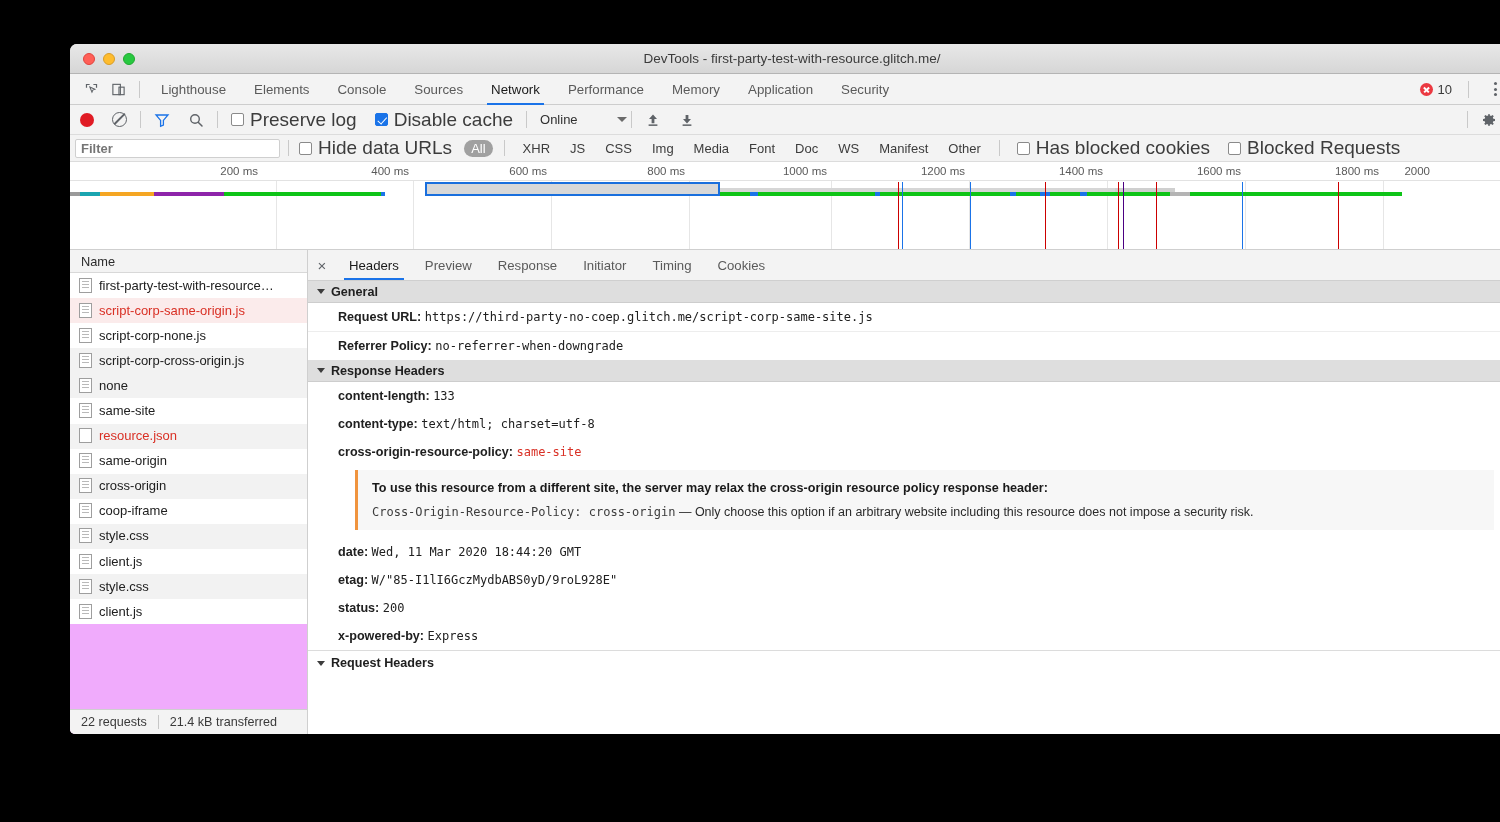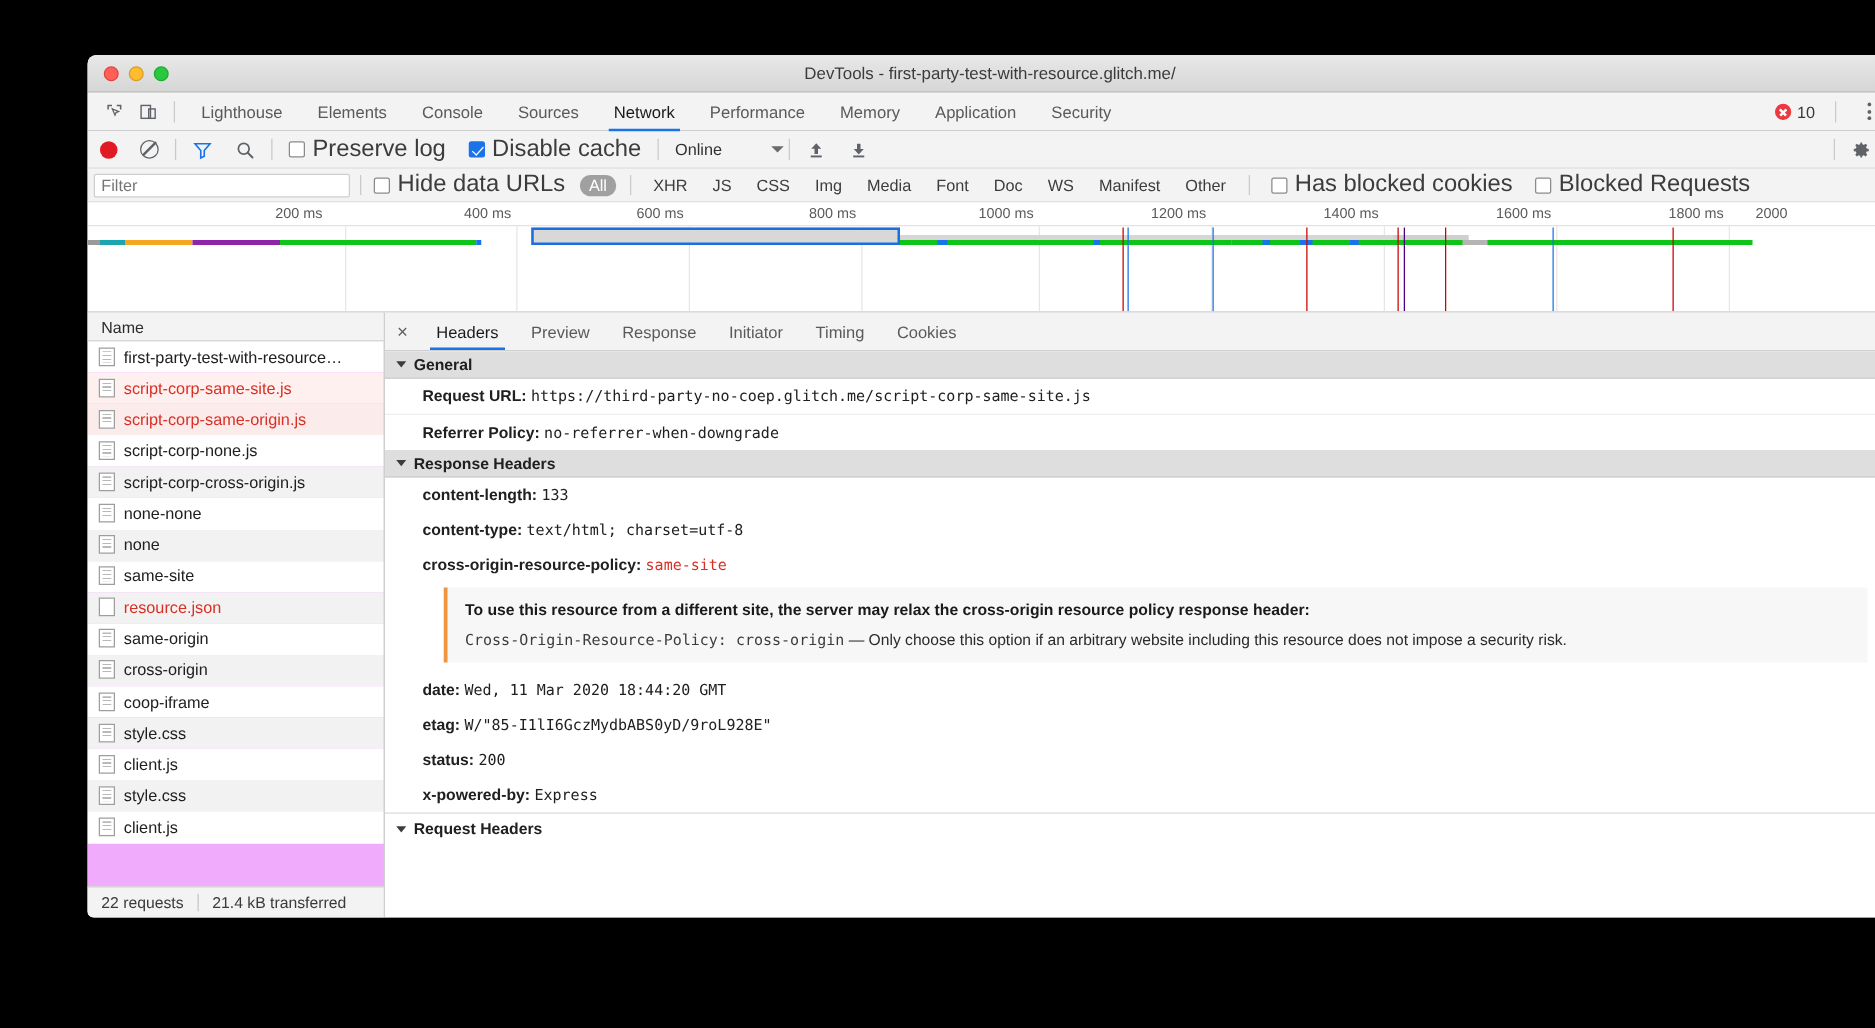--- a/index.html
+++ b/index.html
@@ -202,20 +202,21 @@
     width: 205px; height: 19px;
     margin-left: 5px;
     background: #fff;
     border: 1px solid #cfcfcf;
     border-radius: 2px;
     font-size: 13px;
     color: #9a9a9a;
     padding: 0 5px;
     line-height: 17px;
     font-family: "Liberation Sans", sans-serif;
+    font-weight: bold;
   }
   #filter-row .vsep2 { width:1px; height:16px; background:#c9c9c9; margin:0 8px; }
   .type-pill {
     font-size: 13px;
     color: #3c3c3c;
     padding: 1px 7px;
     border-radius: 9px;
     margin: 0 3px;
     white-space: nowrap;
   }
@@ -628,39 +629,31 @@
 
     <div id="split">
 
       <div id="req-panel">
         <div id="req-head">Name</div>
         <div id="req-list">
           <div class="req-row odd">
               <span class="doc-icon lined"></span>
               <span class="nm">first-party-test-with-resource…</span>
             </div>
-          <div class="req-row err">
-              <span class="doc-icon lined"></span>
-              <span class="nm red">script-corp-same-site.js</span>
-            </div>
           <div class="req-row err even">
               <span class="doc-icon lined"></span>
               <span class="nm red">script-corp-same-origin.js</span>
             </div>
           <div class="req-row odd">
               <span class="doc-icon lined"></span>
               <span class="nm">script-corp-none.js</span>
             </div>
           <div class="req-row even">
               <span class="doc-icon lined"></span>
               <span class="nm">script-corp-cross-origin.js</span>
-            </div>
-          <div class="req-row odd">
-              <span class="doc-icon lined"></span>
-              <span class="nm">none-none</span>
             </div>
           <div class="req-row even">
               <span class="doc-icon lined"></span>
               <span class="nm">none</span>
             </div>
           <div class="req-row odd">
               <span class="doc-icon lined"></span>
               <span class="nm">same-site</span>
             </div>
           <div class="req-row even">

